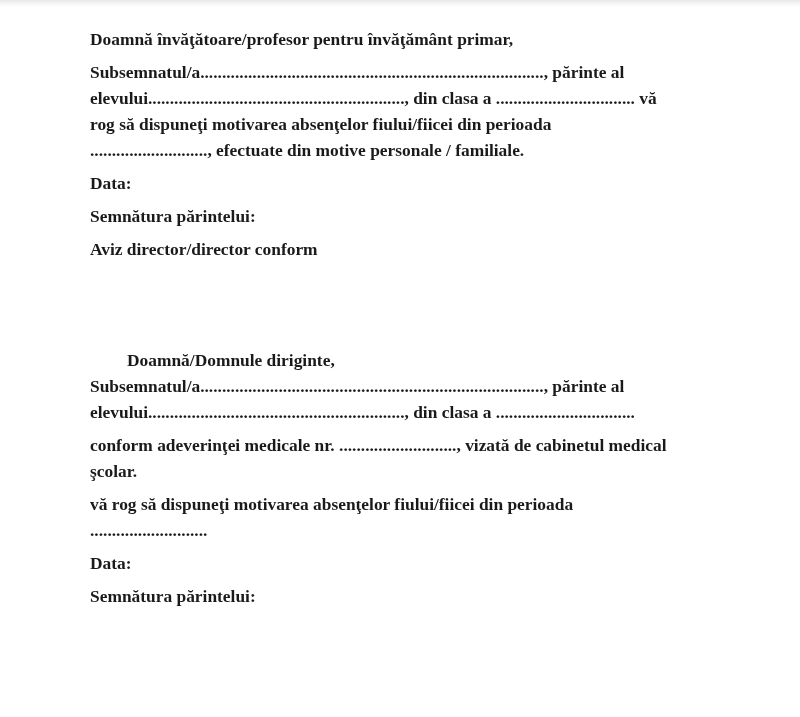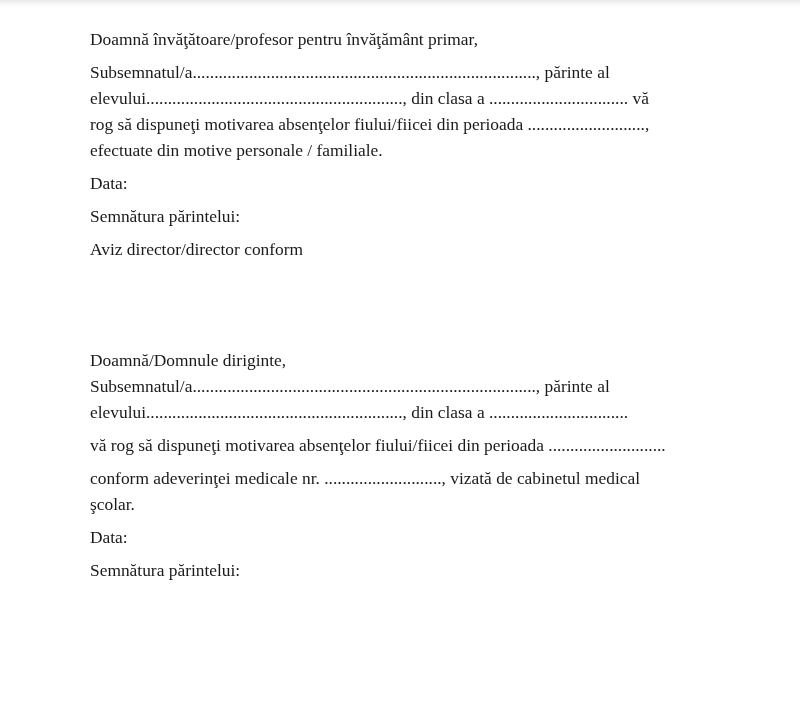--- a/index.html
+++ b/index.html
@@ -33,23 +33,25 @@
   .doc-block {
     margin: 0;
   }
   .para {
     font-size: 17.4px;
     line-height: 26px;
     margin: 0 0 7px 0;
     text-align: left;
     white-space: pre-wrap;
     word-spacing: 0px;
+    font-weight: bold;
   }
   .para.tight {
     margin-bottom: 0;
+    margin-left: 37px;
   }
   .spacer-block {
     height: 78px;
   }
 </style>
 </head>
 <body>
 
 <div class="top-shade"></div>
 
@@ -61,19 +63,19 @@
     <p class="para">Data:</p>
     <p class="para">Semnătura părintelui:</p>
     <p class="para">Aviz director/director conform</p>
   </section>
 
   <div class="spacer-block"></div>
 
   <section class="doc-block">
     <p class="para tight">Doamnă/Domnule diriginte,</p>
     <p class="para">Subsemnatul/a..............................................................................., părinte al elevului..........................................................., din clasa a ................................</p>
+    <p class="para">conform adeverinţei medicale nr. ..........................., vizată de cabinetul medical şcolar.</p>
     <p class="para">vă rog să dispuneţi motivarea absenţelor fiului/fiicei din perioada ...........................</p>
-    <p class="para">conform adeverinţei medicale nr. ..........................., vizată de cabinetul medical şcolar.</p>
     <p class="para">Data:</p>
     <p class="para">Semnătura părintelui:</p>
   </section>
 
 </div>
 
 </body></html>

